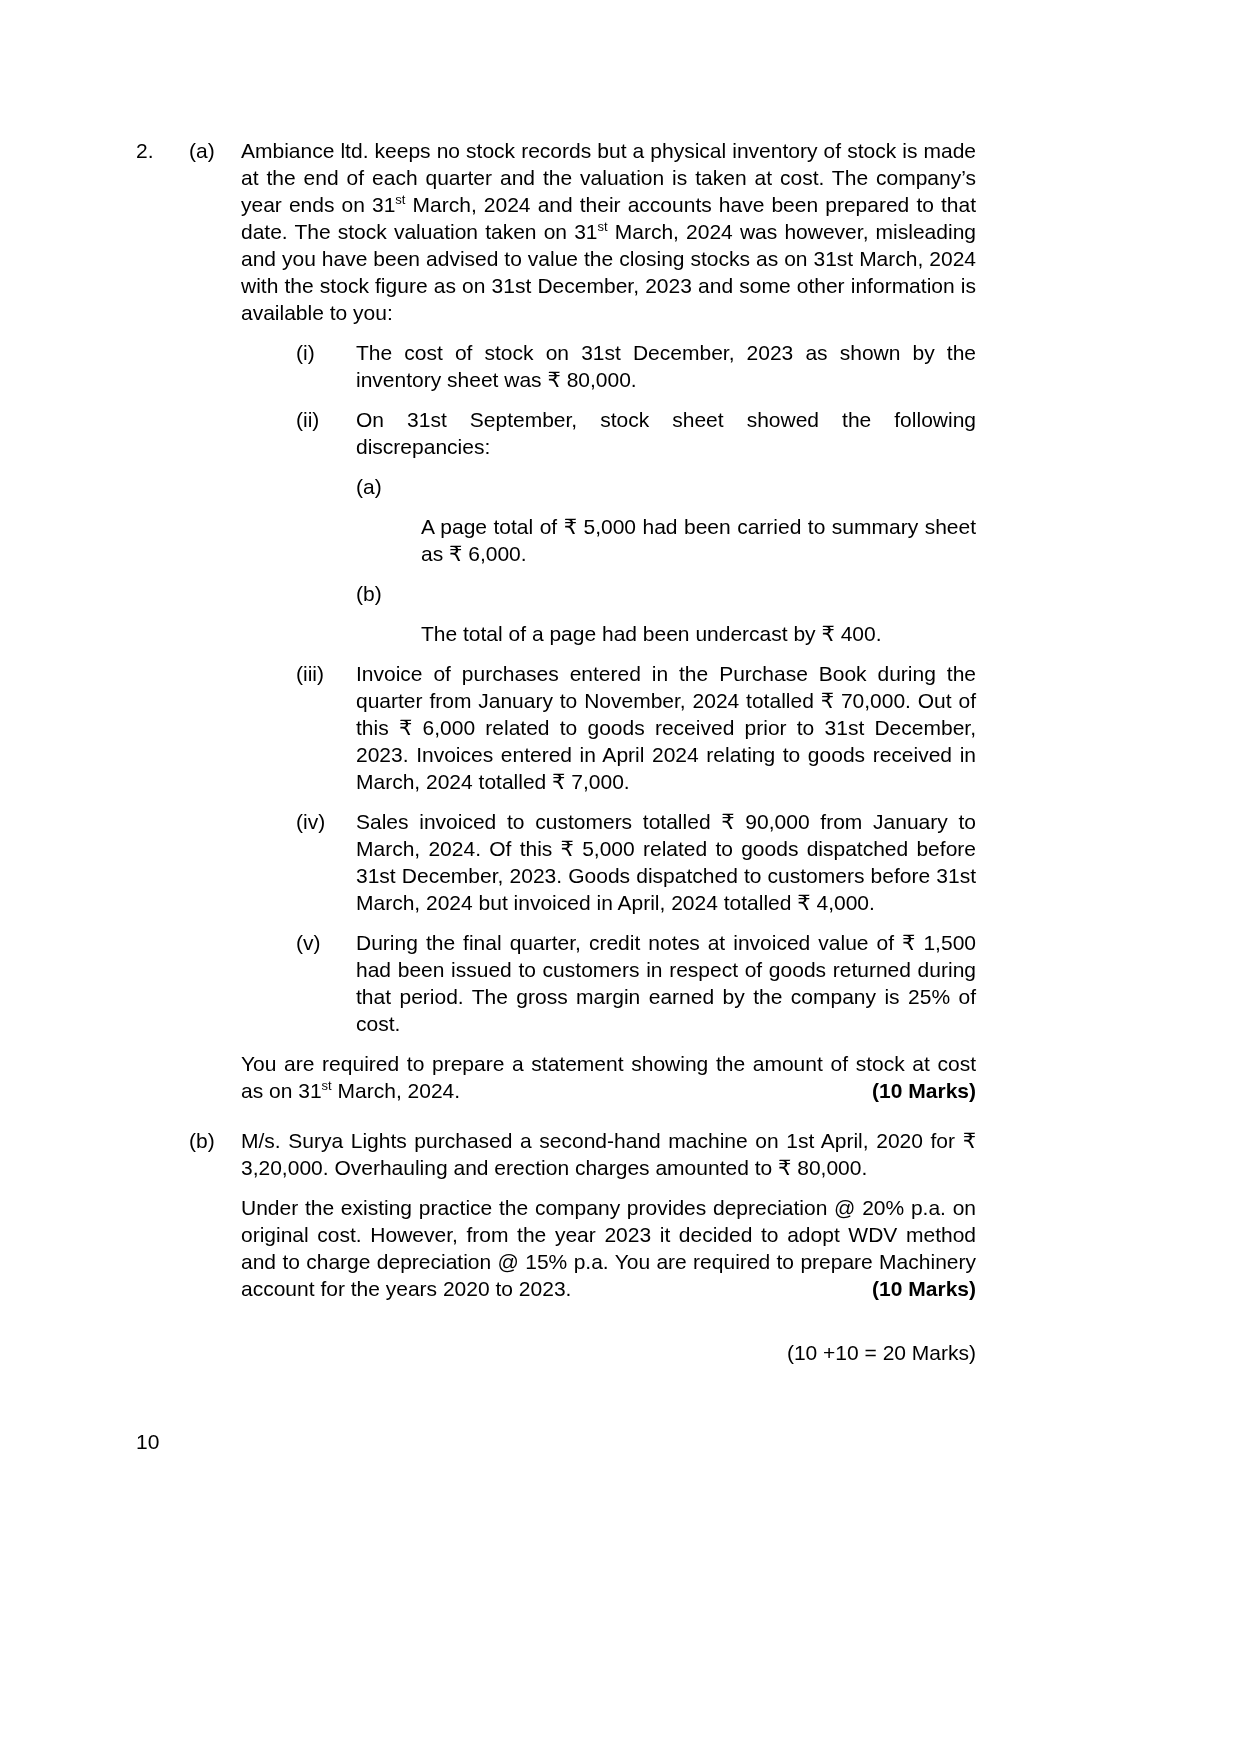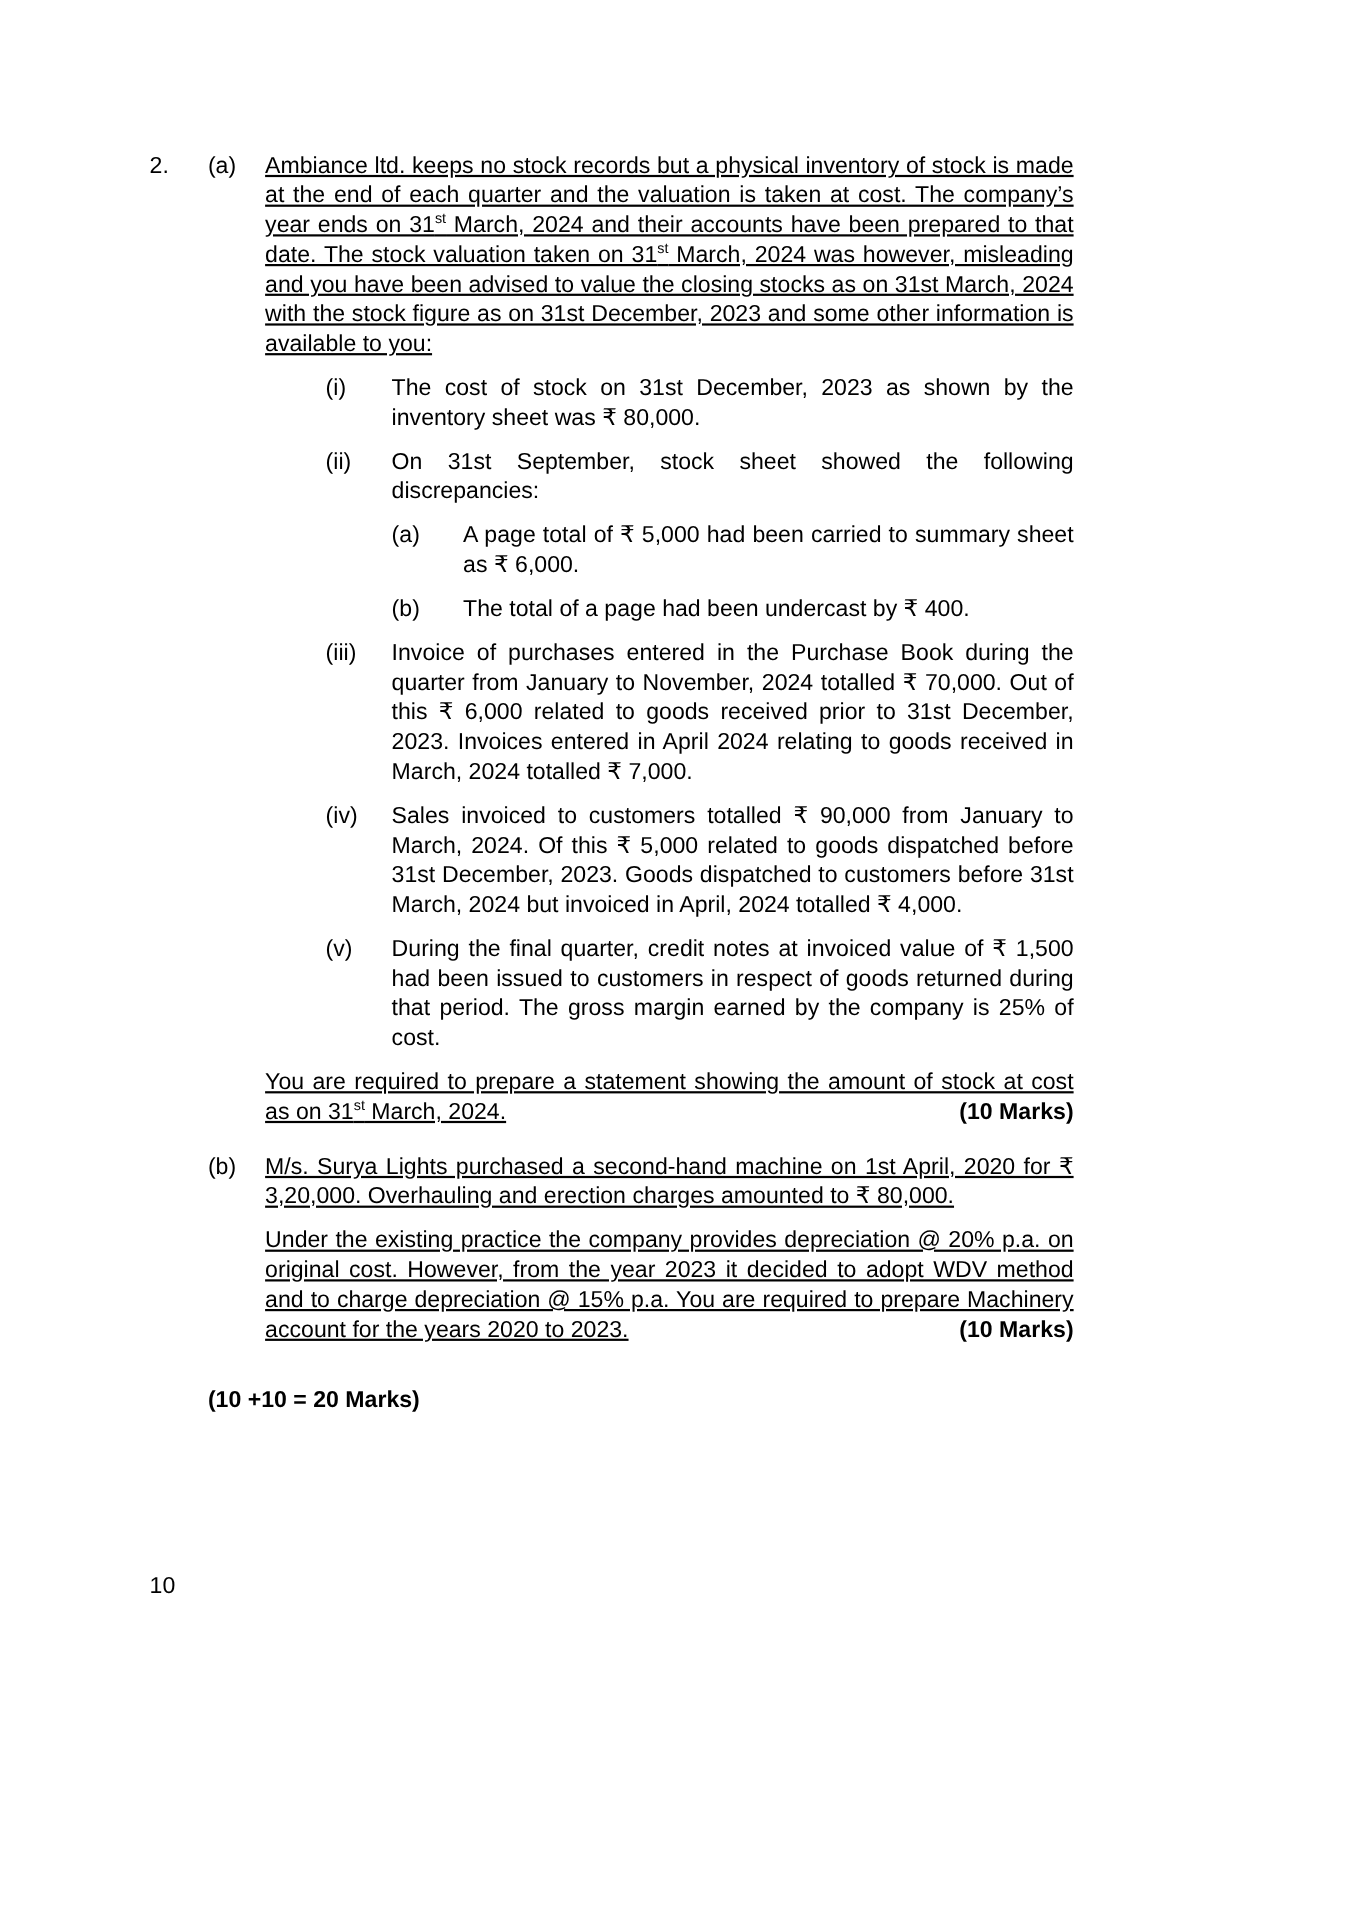--- a/index.html
+++ b/index.html
@@ -35,21 +35,20 @@
     margin-bottom: 10px;
   }
   .plabel {
     width: 52px;
     flex: none;
   }
   .pbody { flex: 1; min-width: 0; }
   p.para {
     margin: 0 0 13px 0;
     text-align: justify;
-    text-decoration: underline;
   }
   p.loose { line-height: 33px; }
   .item {
     display: flex;
     margin: 0 0 13px 55px;
   }
   .ilabel {
     width: 60px;
     flex: none;
   }
@@ -63,32 +62,33 @@
     margin-top: 13px;
   }
   .slabel {
     width: 65px;
     flex: none;
   }
   .stext {
     flex: 1;
     min-width: 0;
     text-align: justify;
+    margin-top: 40px;
   }
   .rel { position: relative; }
   .marks {
     position: absolute;
     right: 0;
     bottom: 0;
     font-weight: bold;
     white-space: nowrap;
   }
   .total-marks {
-    text-align: left;
-    font-weight: bold;
+    text-align: right;
+    font-weight: normal;
     margin-top: 24px;
   }
   .page-number {
     position: absolute;
     left: 136px;
     top: 1428px;
     width: 840px;
   }
   sup {
     font-size: 0.62em;

